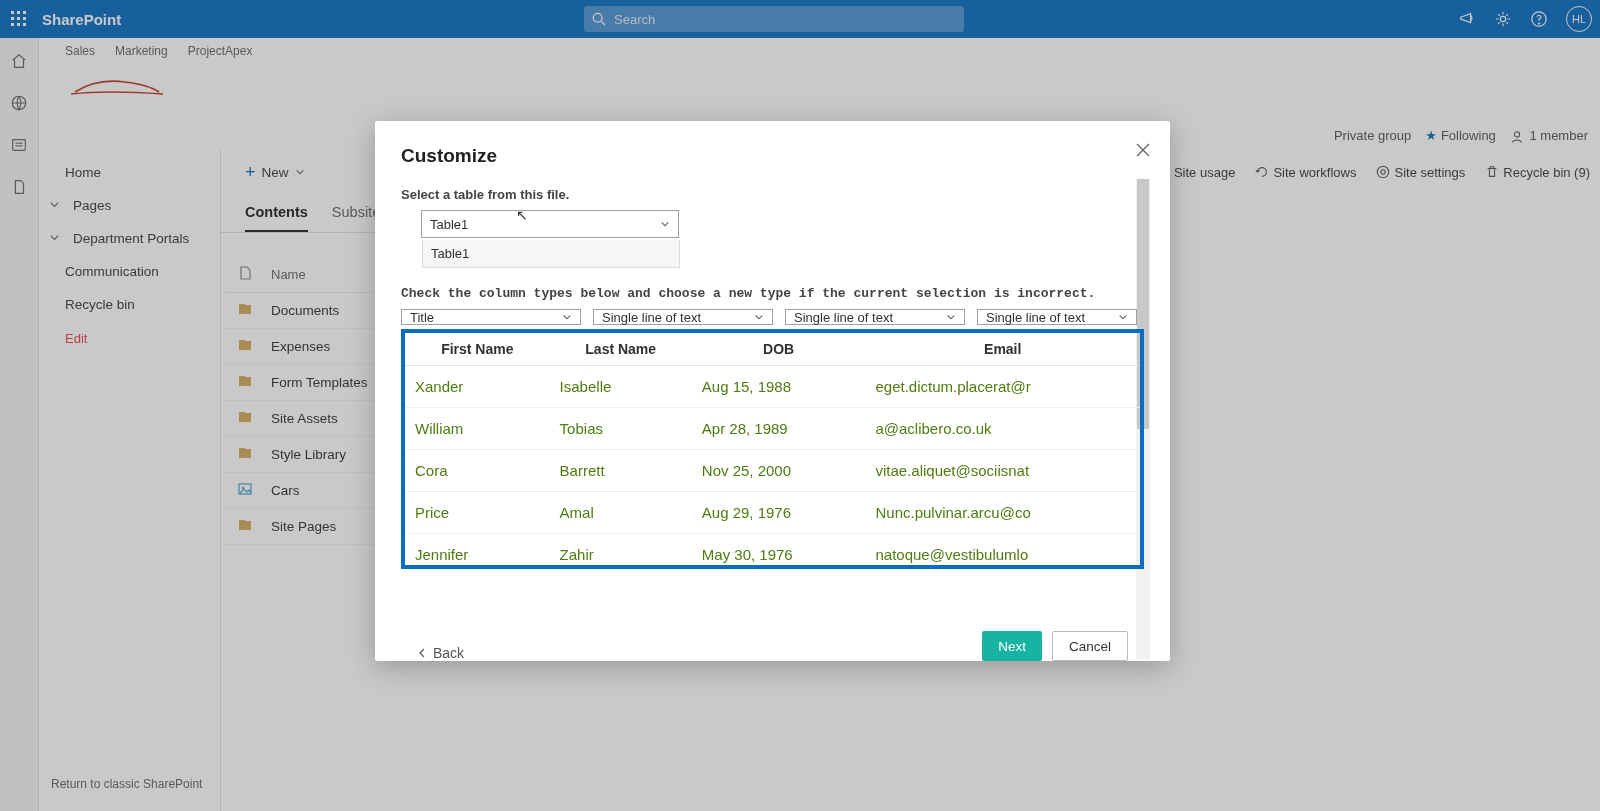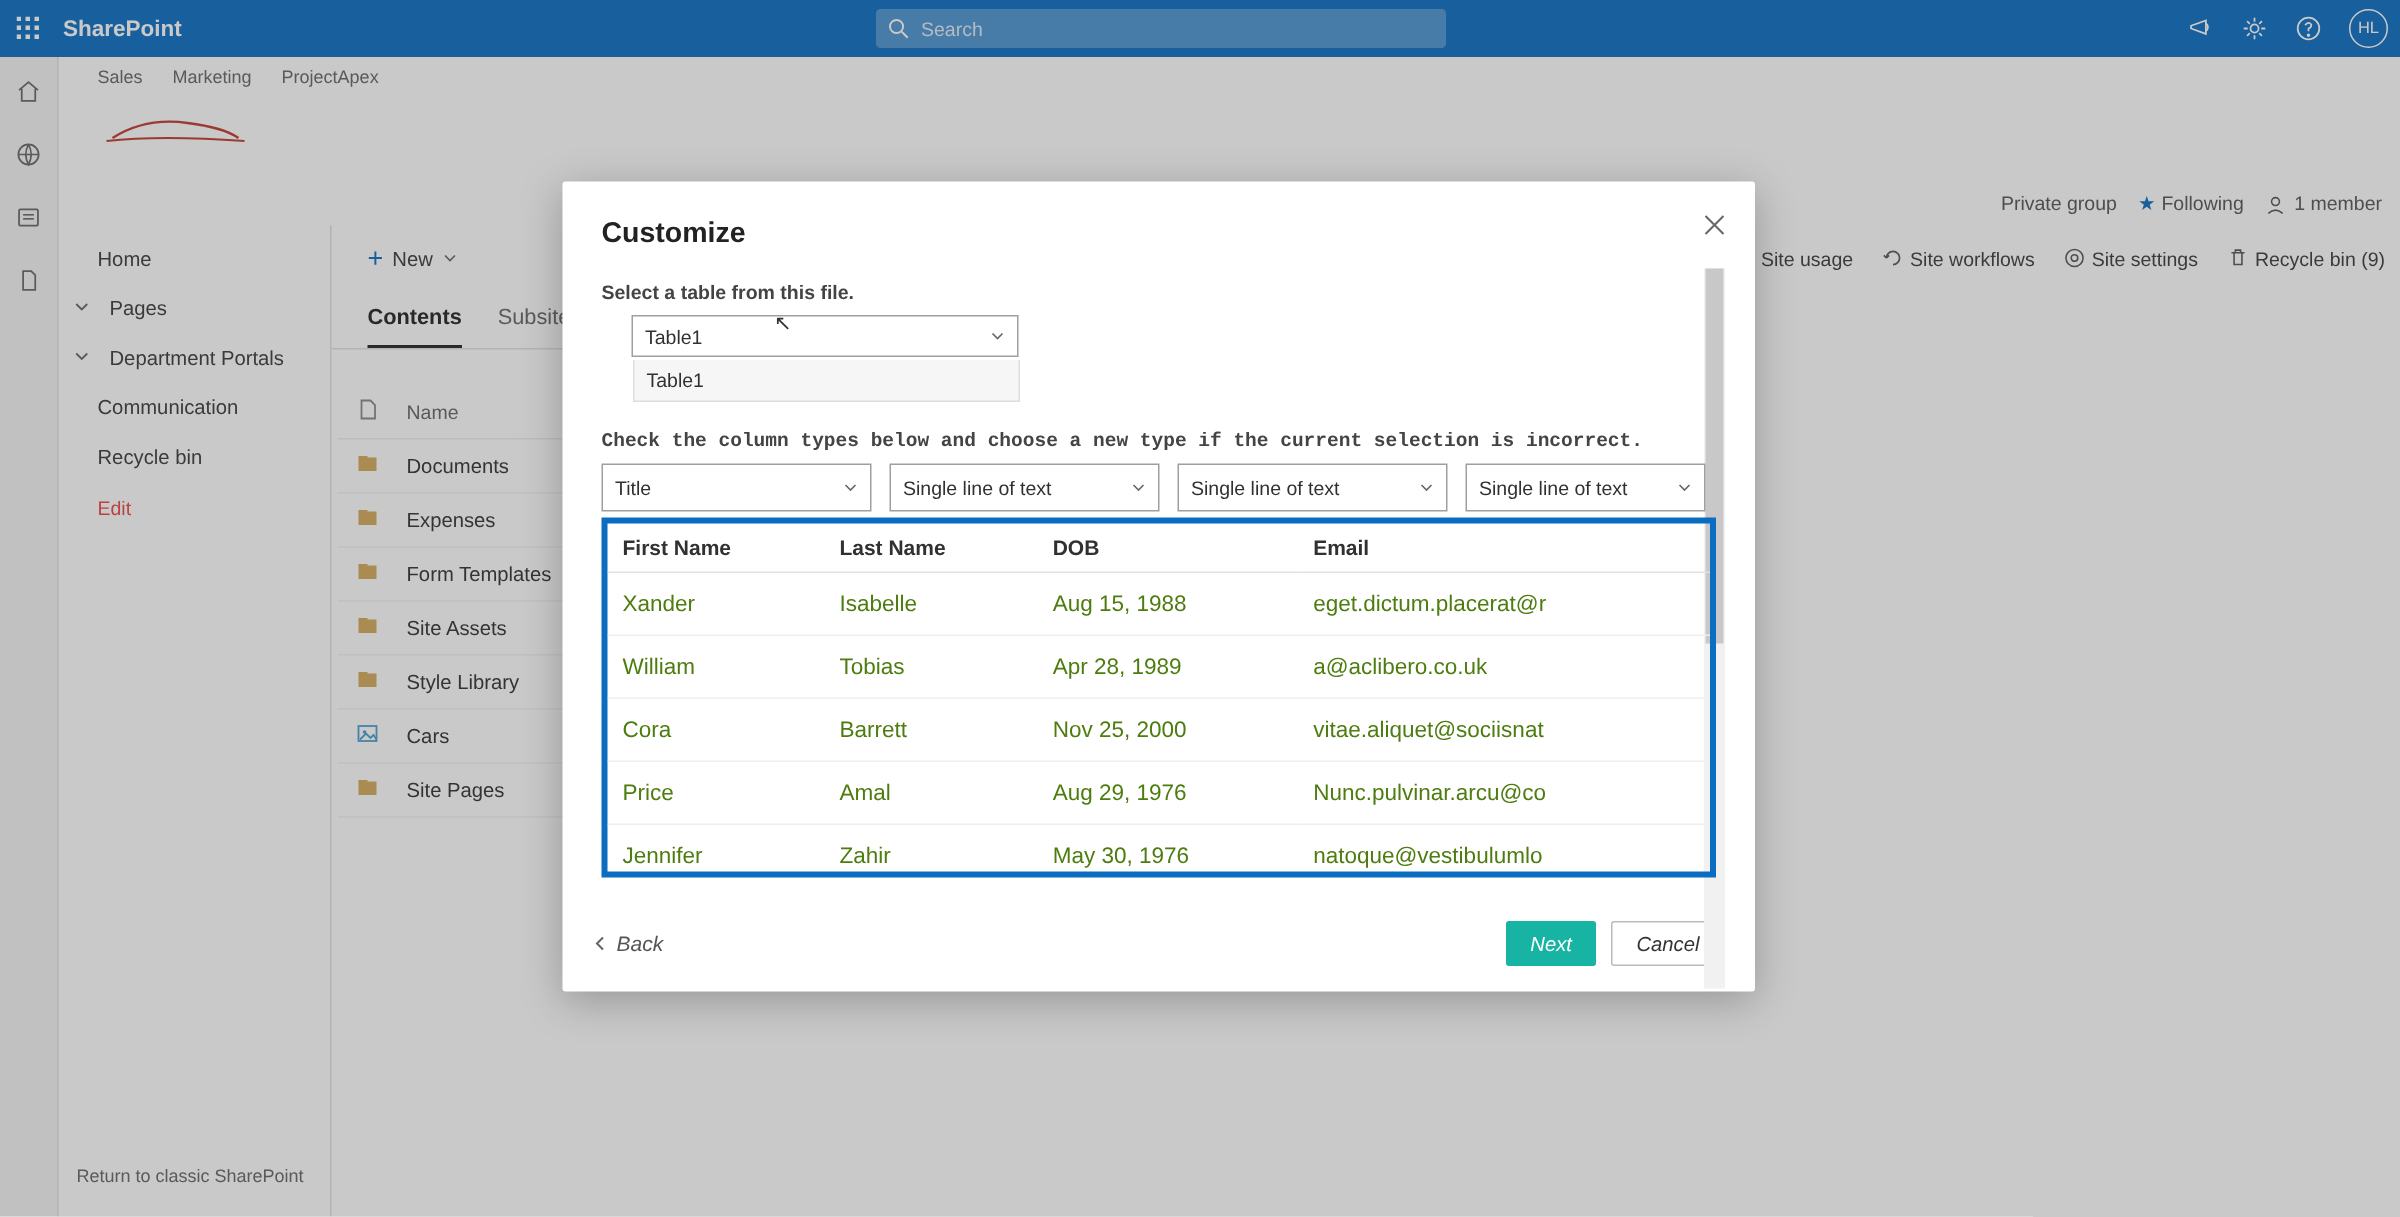--- a/index.html
+++ b/index.html
@@ -52,27 +52,27 @@
   .modal { position:absolute; left:375px; top:121px; width:795px; height:540px; background:#fff; border-radius:2px; box-shadow:0 6px 28px rgba(0,0,0,.25); display:flex; flex-direction:column; }
   .modalinner { padding:24px 26px 0 26px; flex:1; position:relative; overflow:hidden; }
   .mtitle { font-size:19px; font-weight:600; color:#222; }
   .close { position:absolute; right:20px; top:22px; cursor:pointer; }
   .mlabel { font-size:13px; color:#444; margin-top:20px; font-weight:600; }
   .ddl { margin-top:8px; width:258px; height:28px; border:1px solid #a19f9d; display:flex; align-items:center; justify-content:space-between; padding:0 8px; font-size:13px; position:relative;margin-left:20px; }
   .ddlopt { position:absolute; left:0; top:29px; width:258px; border:1px solid #ddd; border-top:none; background:#f6f6f6; padding:6px 8px; font-size:13px; }
   .cursor { position:absolute; left:94px; top:-4px; font-size:14px; }
   .mlabel2 { font-size:13px; color:#444; margin-top:48px; font-weight:600;font-family:Liberation Mono, monospace; }
   .colddls { display:flex; gap:12px; margin-top:8px; }
-  .colddl { width:180px; height:32px; border:1px solid #a19f9d; display:flex; align-items:center; justify-content:space-between; padding:0 8px; font-size:13px; }
+  .colddl { width:180px; height:16px; border:1px solid #a19f9d; display:flex; align-items:center; justify-content:space-between; padding:0 8px; font-size:13px; }
   .smchev svg { width:10px; height:10px; stroke:#666; fill:none; }
   .gridwrap { border:4px solid #0a6dc2; margin-top:4px; height:240px; overflow:hidden; position:relative; }
   table.datagrid { width:100%; border-collapse:collapse; }
-  table.datagrid th { text-align:left; font-weight:600; font-size:14px; padding:8px 10px; border-bottom:1px solid #e1e1e1; }
+  table.datagrid th { text-align:center; font-weight:600; font-size:14px; padding:8px 10px; border-bottom:1px solid #e1e1e1; }
   table.datagrid td { font-size:15px; padding:12px 10px; border-bottom:1px solid #efefef; color:#4d7c0f; }
-  .mfoot { height:64px; display:flex; align-items:center; justify-content:space-between; padding:0 20px;font-style:italic; }
+  .mfoot { height:64px; display:flex; align-items:flex-end; justify-content:space-between; padding:0 42px; }
   .backbtn { display:flex; align-items:center; gap:6px; color:#555; font-size:14px; }
   .footbtns { display:flex; gap:10px; }
   .btn { height:30px; padding:0 16px; font-size:13.5px; border-radius:2px; display:flex; align-items:center; }
   .btn.next { background:#17b3a3; color:#fff;margin-left:17px; }
   .btn.cancel { border:1px solid #bbb; color:#333; background:#fff; }
   .vscrolltrack { position:absolute; right:20px; top:58px; width:14px; height:480px; background:#f1f1f1; }
   .vthumb { position:absolute; left:1px; top:0; width:12px; height:250px; background:#c8c8c8; }
 </style>
 </head>
 <body>

